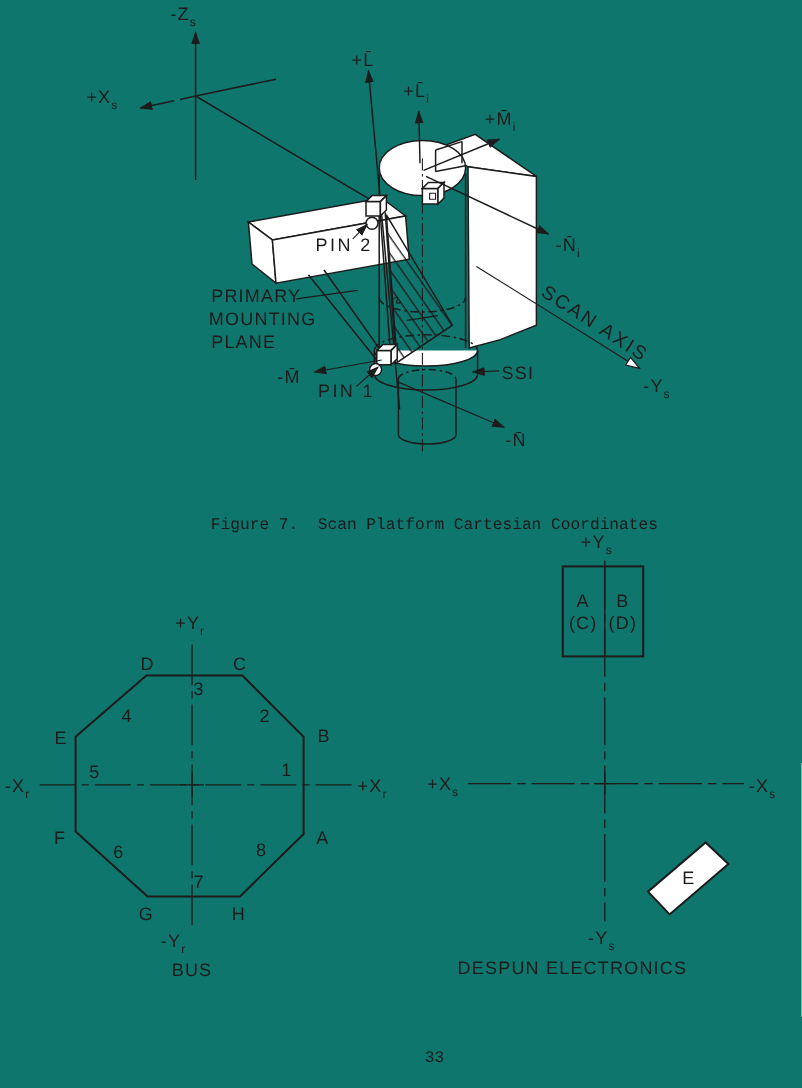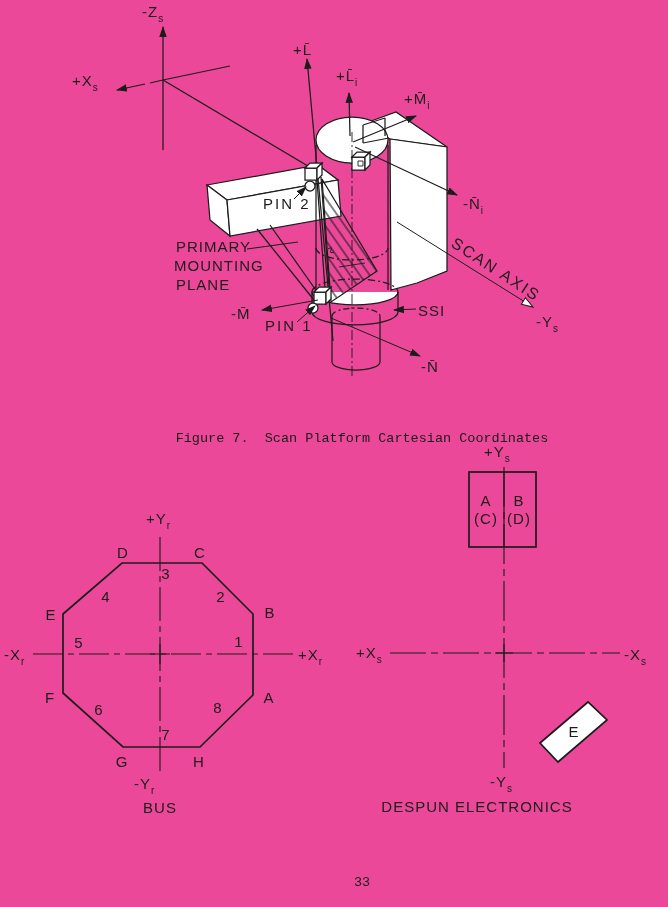--- a/index.html
+++ b/index.html
@@ -1,17 +1,17 @@
 <!DOCTYPE html>
 <html><head>
 <meta charset="utf-8">
 <style>
   html,body{margin:0;padding:0;background:#e8e8e4;}
   #page{
-    position:relative;width:668px;height:907px;background:#ec4899;
+    position:relative;width:668px;height:907px;background:#0f766e;
     font-family:"Liberation Sans","DejaVu Sans",sans-serif;color:#1c1c1c;overflow:hidden;
   }
   svg{position:absolute;left:0;top:0;}
   svg text{fill:#1c1c1c;font-family:"Liberation Sans","DejaVu Sans",sans-serif;font-size:15px;letter-spacing:1px;}
   svg text tspan.sub{font-size:10px;letter-spacing:0;}
   svg .cap{letter-spacing:2px;}
   .caption{
     position:absolute;left:0;width:668px;text-align:center;
     font-family:"Liberation Mono","DejaVu Sans Mono",monospace;
     font-size:13.5px;line-height:19px;color:#1a1a1a;white-space:pre;margin-left:28px;

